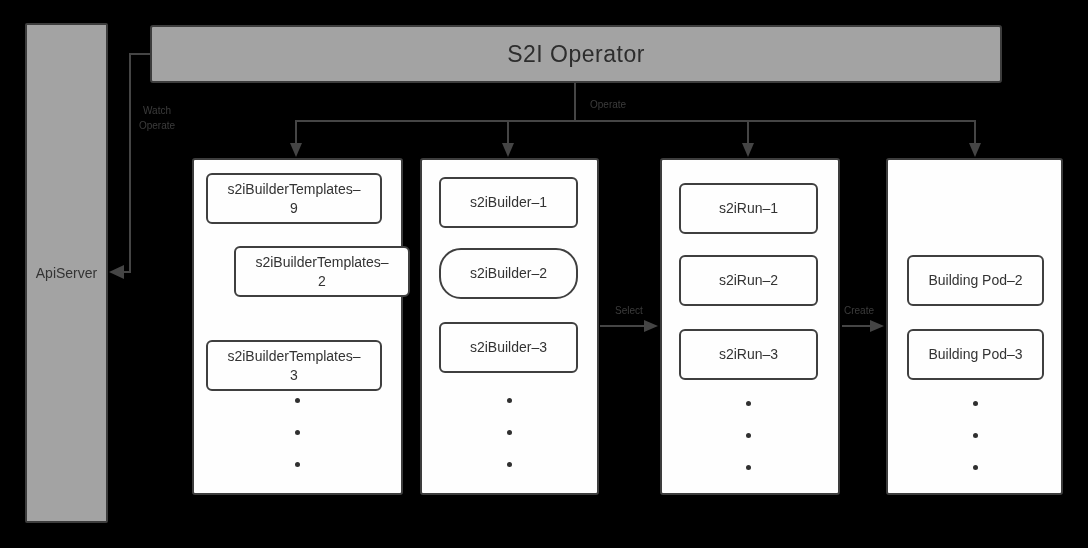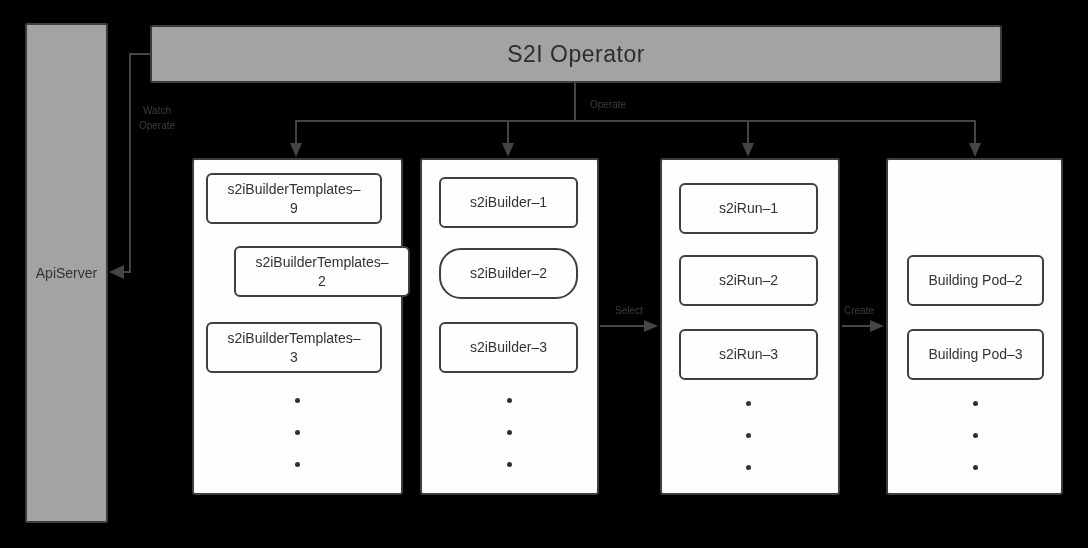--- a/index.html
+++ b/index.html
@@ -139,21 +139,21 @@
 
   <div class="edge-label" style="left:590px; top:97px;">Operate</div>
 
   <div class="edge-label centered" style="left:601px; top:303px; width:56px;">Select</div>
 
   <div class="edge-label centered" style="left:831px; top:303px; width:56px;">Create</div>
 
   <div class="column col-1"></div>
   <div class="item wide" style="left:206px; top:173px; width:176px; height:51px;">s2iBuilderTemplates–9</div>
   <div class="item wide" style="left:206px; top:246px; width:176px; height:51px;margin-left:28px;">s2iBuilderTemplates–2</div>
-  <div class="item wide" style="left:206px; top:322px; width:176px; height:51px;border-radius:6px;">s2iBuilderTemplates–3</div>
+  <div class="item wide" style="left:206px; top:340px; width:176px; height:51px;border-radius:6px;">s2iBuilderTemplates–3</div>
   <div class="dots" style="left:294px; top:398px;">
     <div class="dot"></div>
     <div class="dot"></div>
     <div class="dot"></div>
   </div>
 
   <div class="column col-2"></div>
   <div class="item" style="left:439px; top:177px; width:139px; height:51px;">s2iBuilder–1</div>
   <div class="item" style="left:439px; top:248px; width:139px; height:51px;border-radius:22px;">s2iBuilder–2</div>
   <div class="item" style="left:439px; top:322px; width:139px; height:51px;">s2iBuilder–3</div>

